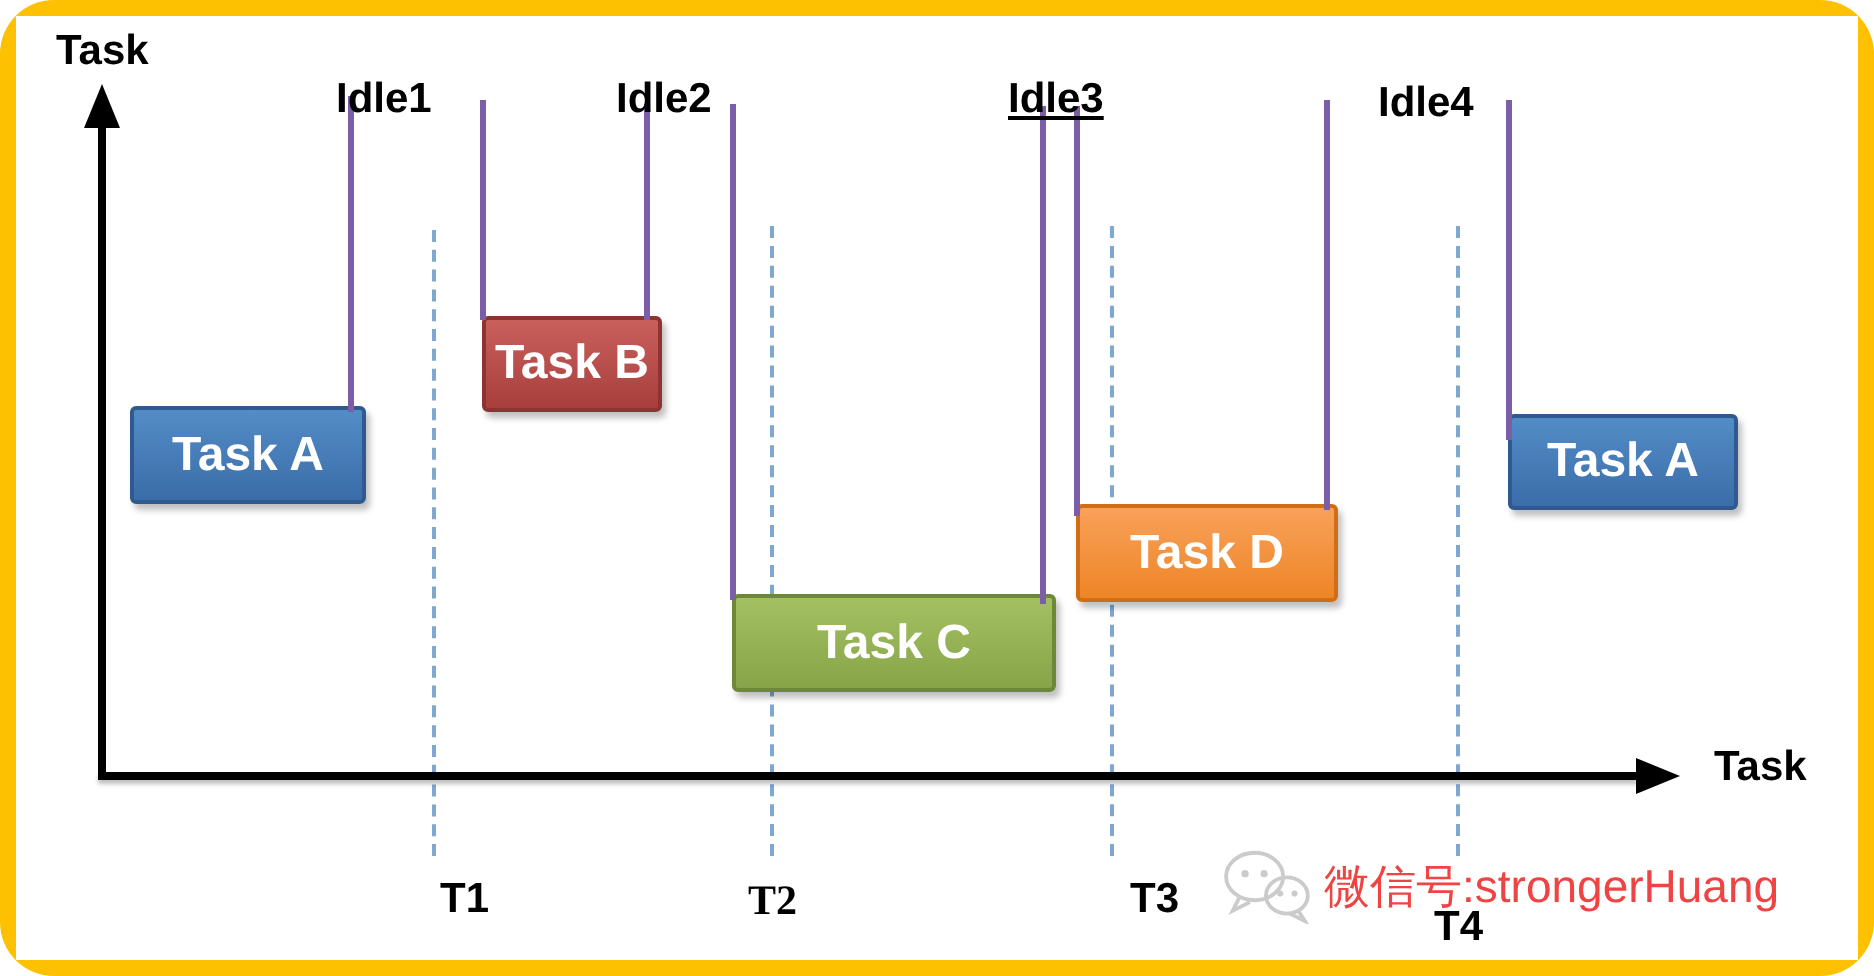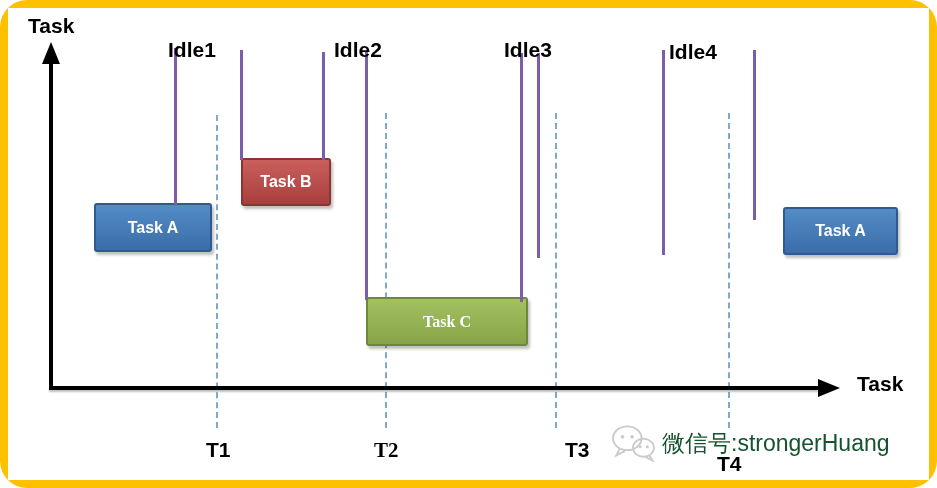--- a/index.html
+++ b/index.html
@@ -11,44 +11,44 @@
     position:absolute;left:0;top:0;right:0;bottom:0;
     border:8px solid #FDC101;pointer-events:none;z-index:10;
   }
   .lbl{
     position:absolute;color:#000;font-weight:bold;font-size:21px;
     white-space:nowrap;z-index:4;
   }
   .tbox{
     position:absolute;z-index:2;border-radius:3px;
     display:flex;align-items:center;justify-content:center;
-    color:#fff;font-weight:bold;font-size:16px;
+    color:#fff;font-weight:bold;font-size:24px;
     box-shadow:2px 3px 3px rgba(0,0,0,0.25);
     text-align:right;
   }
-  .c-blue  {background:linear-gradient(#538CC6,#3A6DA9);border:2px solid #2E5A8F;margin-left:29px;}
+  .c-blue  {background:linear-gradient(#538CC6,#3A6DA9);border:2px solid #2E5A8F;}
   .c-red   {background:linear-gradient(#C9605C,#A83F3D);border:2px solid #8C3431;}
-  .c-green {background:linear-gradient(#A3C162,#87A548);border:2px solid #6E8839;font-family:Liberation Serif, serif;}
+  .c-green {background:linear-gradient(#A3C162,#87A548);border:2px solid #6E8839;}
   .c-orange{background:linear-gradient(#F8A159,#EE8527);border:2px solid #D06E15;}
   .iline{position:absolute;width:3px;background:#7B5EA7;z-index:3;}
   .tickline{position:absolute;width:0;border-left:2px dashed #7FA8D0;z-index:1;}
   .axis{position:absolute;background:#000;z-index:2;}
   .arrow-up{
     position:absolute;width:0;height:0;z-index:2;
     border-left:9px solid transparent;border-right:9px solid transparent;
     border-bottom:22px solid #000;
   }
   .arrow-right{
     position:absolute;width:0;height:0;z-index:2;
     border-top:9px solid transparent;border-bottom:9px solid transparent;
     border-left:22px solid #000;
   }
   .watermark{
     position:absolute;left:610px;top:424px;z-index:1;
-    display:flex;align-items:center;gap:6px;color:#14532d;
+    display:flex;align-items:center;gap:6px;color:#ef4444;
     font-size:23px;white-space:nowrap;
   }
   .t4{z-index:5;}
 </style>
 </head>
 <body>
 
 <div id="stage">
 
   <div class="frame"></div>
@@ -69,30 +69,31 @@
   <div class="iline" style="left:174px;top:48px;height:158px;"></div>
   <div class="iline" style="left:240px;top:50px;height:110px;"></div>
   <div class="iline" style="left:322px;top:52px;height:108px;"></div>
   <div class="iline" style="left:365px;top:52px;height:248px;"></div>
   <div class="iline" style="left:520px;top:53px;height:249px;"></div>
   <div class="iline" style="left:537px;top:53px;height:205px;"></div>
   <div class="iline" style="left:662px;top:50px;height:205px;"></div>
   <div class="iline" style="left:753px;top:50px;height:170px;"></div>
 
   <div class="lbl" style="left:168px;top:38px;">Idle1</div>
-  <div class="lbl" style="left:334px;top:38px;">Idle2</div>
-  <div class="lbl" style="left:504px;top:38px;">Idle3</div>
-  <div class="lbl" style="left:669px;top:40px;">Idle4</div>
+  <div class="lbl" style="left:308px;top:38px;">Idle2</div>
+  <div class="lbl" style="left:504px;top:38px;text-decoration:underline;">Idle3</div>
+  <div class="lbl" style="left:689px;top:40px;">Idle4</div>
 
   <div class="tbox c-blue" style="left:65px;top:203px;width:114px;height:45px;">Task A</div>
   <div class="tbox c-red" style="left:241px;top:158px;width:86px;height:44px;">Task B</div>
   <div class="tbox c-green" style="left:366px;top:297px;width:158px;height:45px;">Task C</div>
+  <div class="tbox c-orange" style="left:538px;top:252px;width:127px;height:45px;">Task D</div>
   <div class="tbox c-blue" style="left:754px;top:207px;width:111px;height:44px;">Task A</div>
 
-  <div class="lbl" style="left:206px;top:438px;">T1</div>
+  <div class="lbl" style="left:220px;top:438px;">T1</div>
   <div class="lbl" style="left:374px;top:438px;font-family:Liberation Serif, serif;">T2</div>
   <div class="lbl" style="left:543px;top:438px;margin-left:22px;">T3</div>
   <div class="lbl t4" style="left:717px;top:452px;">T4</div>
 
   <div class="watermark">
     <span style="display:inline-block;line-height:0;">
       <svg width="46" height="38" viewBox="0 0 48 40">
         <g fill="none" stroke="#CBCBCB" stroke-width="2">
           <ellipse cx="18" cy="15" rx="15" ry="12.5"></ellipse>
           <path d="M10 26 L6.5 33 L15.5 28.5"></path>

